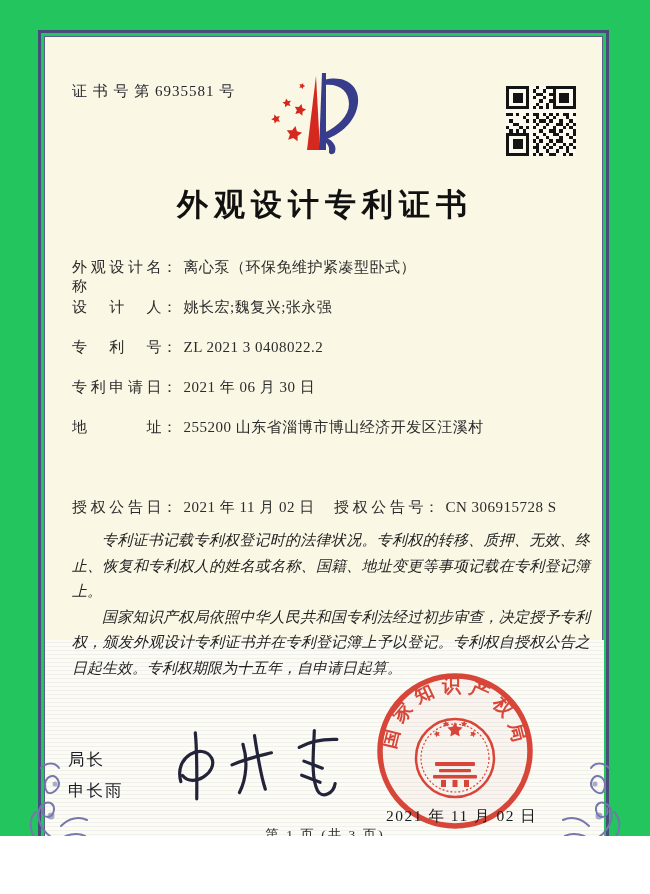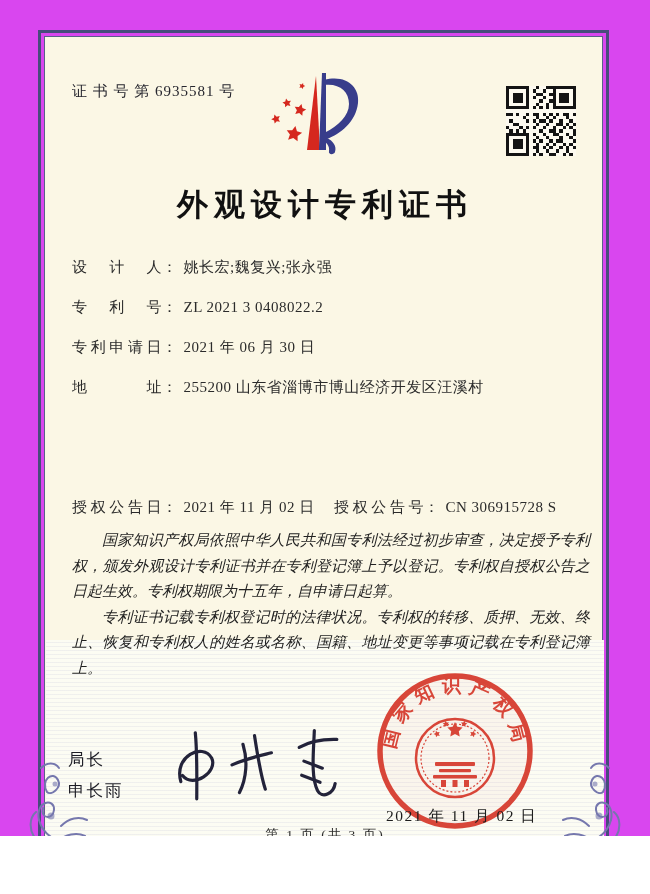--- a/index.html
+++ b/index.html
@@ -1,18 +1,18 @@
 <!DOCTYPE html>
 <html><head>
 <meta charset="utf-8">
 <style>
   * { margin:0; padding:0; box-sizing:border-box; }
   html,body { width:650px; height:894px; }
   body { font-family:"Liberation Serif","DejaVu Serif",serif; color:#2b2b2b; }
-  .page { position:relative; width:650px; height:836px; background:#d946ef; overflow:hidden; }
+  .page { position:relative; width:650px; height:836px; background:#22c55e; overflow:hidden; }
 
   
   .frame-outer { position:absolute; left:38px; top:30px; width:571px; height:815px;
     border:3px solid #474c7c; border-bottom:none; }
   .frame-inner { position:absolute; left:3px; top:3px; right:3px; bottom:0;
     border:1px solid #5a5f8a; border-bottom:none; background:#fbf7e5; }
 
   
   .texture-band { position:absolute; left:46px; right:46px; top:640px; height:203px;
     background:#fcfcf3;
@@ -103,20 +103,23 @@
         <rect x="16" y="2" width="3" height="3"></rect>
         <rect x="2" y="16" width="3" height="3"></rect>
       <path d="M9 0h1v1h-1z M12 0h2v1h-2z M8 1h1v1h-1z M11 1h1v1h-1z M9 2h2v1h-2z M13 2h1v1h-1z M8 3h1v1h-1z M11 3h1v1h-1z M10 4h1v1h-1z M13 4h1v1h-1z M9 5h1v1h-1z M12 5h1v1h-1z M8 6h1v1h-1z M10 6h1v1h-1z M12 6h1v1h-1z M6 8h1v1h-1z M6 10h1v1h-1z M6 12h1v1h-1z M0 8h2v1h-2z M3 8h1v1h-1z M5 9h1v1h-1z M1 10h1v1h-1z M2 11h2v1h-2z M0 12h1v1h-1z M4 12h1v1h-1z M1 13h1v1h-1z M3 13h1v1h-1z M5 13h1v1h-1z M8 8h2v1h-2z M11 8h1v1h-1z M13 8h1v1h-1z M15 8h1v1h-1z M17 8h2v1h-2z M20 8h1v1h-1z M9 9h1v1h-1z M12 9h1v1h-1z M14 9h1v1h-1z M18 9h1v1h-1z M8 10h1v1h-1z M10 10h2v1h-2z M13 10h1v1h-1z M16 10h1v1h-1z M19 10h1v1h-1z M9 11h1v1h-1z M12 11h1v1h-1z M15 11h2v1h-2z M18 11h1v1h-1z M20 11h1v1h-1z M8 12h1v1h-1z M11 12h1v1h-1z M14 12h1v1h-1z M17 12h1v1h-1z M19 12h1v1h-1z M10 13h1v1h-1z M13 13h2v1h-2z M16 13h1v1h-1z M20 13h1v1h-1z M8 14h1v1h-1z M11 14h1v1h-1z M14 14h2v1h-2z M18 14h1v1h-1z M20 14h1v1h-1z M9 15h1v1h-1z M12 15h1v1h-1z M16 15h1v1h-1z M19 15h1v1h-1z M8 16h1v1h-1z M10 16h1v1h-1z M13 16h1v1h-1z M15 16h2v1h-2z M20 16h1v1h-1z M9 17h1v1h-1z M12 17h1v1h-1z M14 17h1v1h-1z M17 17h1v1h-1z M19 17h1v1h-1z M8 18h2v1h-2z M11 18h1v1h-1z M13 18h1v1h-1z M16 18h1v1h-1z M18 18h1v1h-1z M20 18h1v1h-1z M9 19h1v1h-1z M12 19h1v1h-1z M15 19h1v1h-1z M18 19h1v1h-1z M8 20h1v1h-1z M10 20h1v1h-1z M13 20h2v1h-2z M17 20h1v1h-1z M19 20h1v1h-1z"></path>
     </g>
   </svg>
 
   <div class="title">外观设计专利证书</div>
 
   <div class="fields">
     <div class="field-row">
+      <span class="lbl">外观设计名称</span><span class="colon">：</span><span>离心泵（环保免维护紧凑型卧式）</span>
+    </div>
+    <div class="field-row">
       <span class="lbl">设计人</span><span class="colon">：</span><span>姚长宏;魏复兴;张永强</span>
     </div>
     <div class="field-row">
       <span class="lbl">专利号</span><span class="colon">：</span><span>ZL 2021 3 0408022.2</span>
     </div>
     <div class="field-row">
       <span class="lbl">专利申请日</span><span class="colon">：</span><span>2021 年 06 月 30 日</span>
     </div>
     <div class="field-row">
       <span class="lbl">地址</span><span class="colon">：</span><span>255200 山东省淄博市博山经济开发区汪溪村</span>
@@ -126,22 +129,22 @@
   <div class="grant-row">
     <span>
       <span class="lbl">授权公告日</span><span class="colon">：</span><span>2021 年 11 月 02 日</span>
     </span>
     <span class="grant-no">
       <span class="lbl">授权公告号</span><span class="colon">：</span><span>CN 306915728 S</span>
     </span>
   </div>
 
   <div class="paragraphs">
+    <p>专利证书记载专利权登记时的法律状况。专利权的转移、质押、无效、终止、恢复和专利权人的姓名或名称、国籍、地址变更等事项记载在专利登记簿上。</p>
     <p>国家知识产权局依照中华人民共和国专利法经过初步审查，决定授予专利权，颁发外观设计专利证书并在专利登记簿上予以登记。专利权自授权公告之日起生效。专利权期限为十五年，自申请日起算。</p>
-    <p>专利证书记载专利权登记时的法律状况。专利权的转移、质押、无效、终止、恢复和专利权人的姓名或名称、国籍、地址变更等事项记载在专利登记簿上。</p>
   </div>
 
   <div class="signer">
     <div>局长</div>
     <div>申长雨</div>
   </div>
 
   <svg class="signature" viewBox="0 0 195 88" aria-hidden="true">
     <g fill="none" stroke="#23233a" stroke-width="3.2" stroke-linecap="round" transform="rotate(-3 97 44)">
       <path d="M28,58 C22,32 52,20 60,36 C66,50 40,66 30,52"></path>

